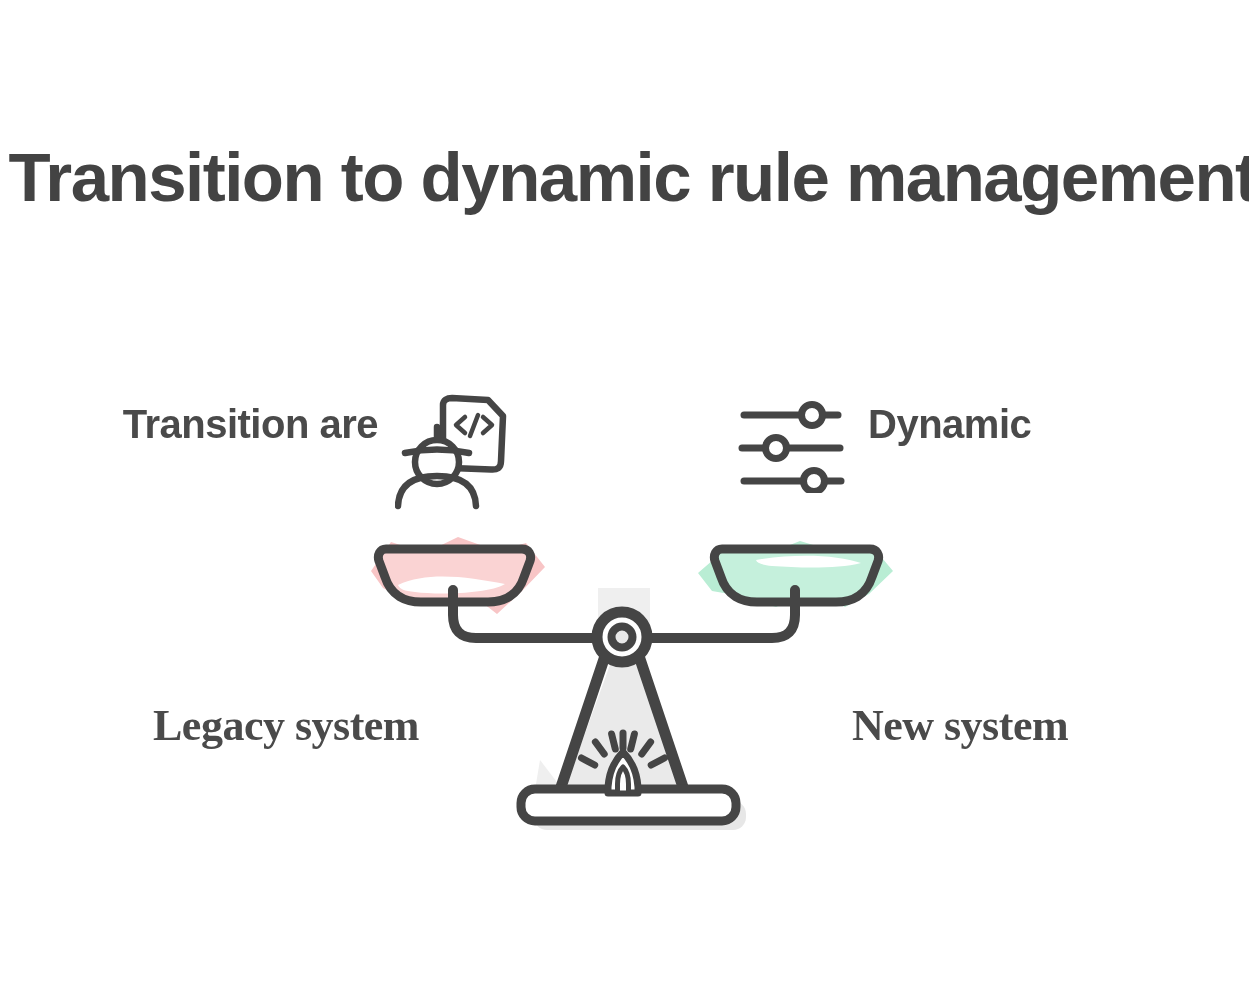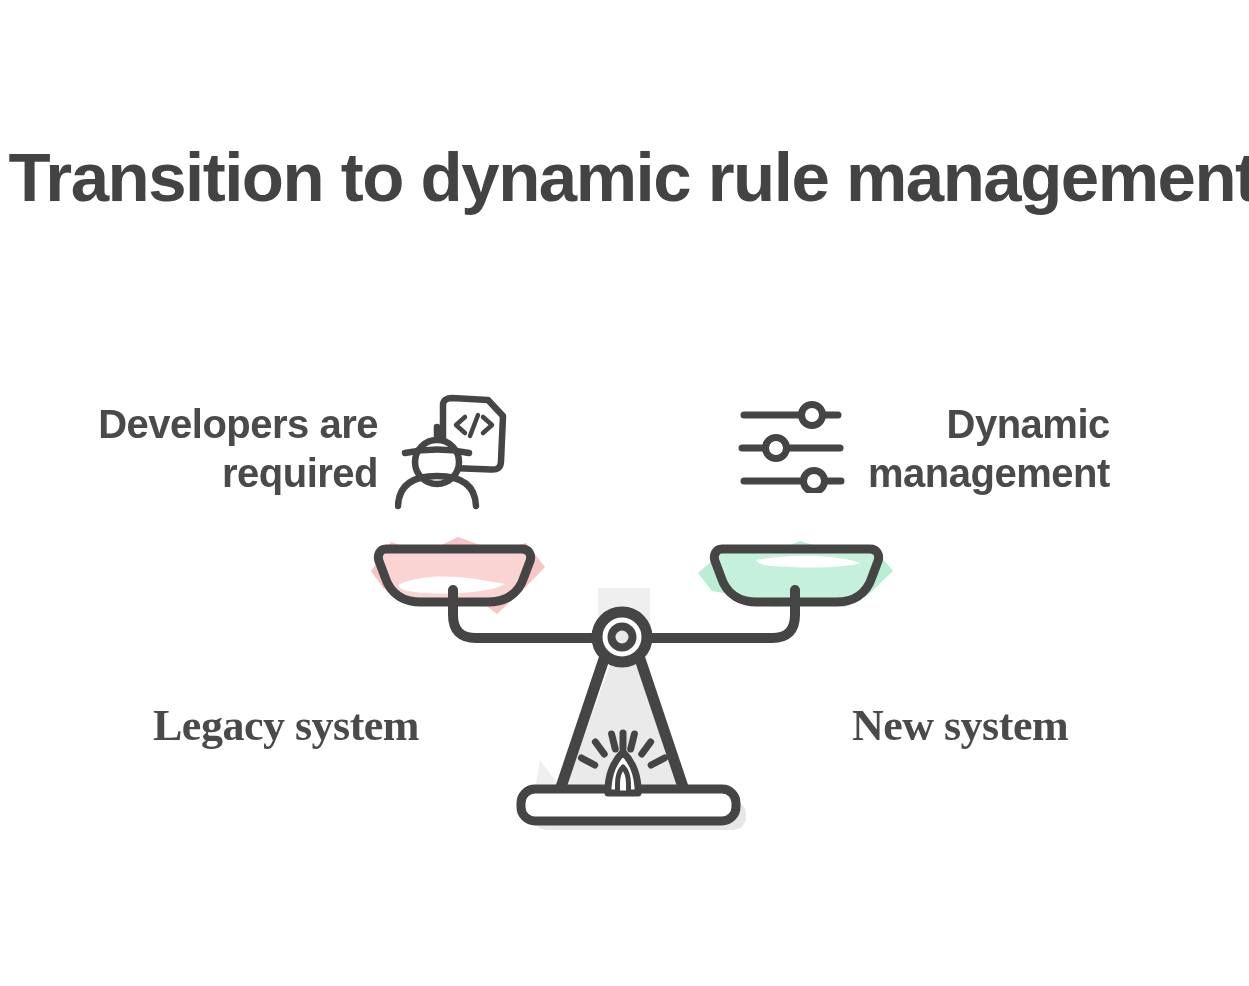--- a/index.html
+++ b/index.html
@@ -60,22 +60,21 @@
   .ol { stroke: var(--outline, #454545); }
   .shadow-fill  { fill: var(--shadow, #e7e7e7); }
   .shadow-light { fill: var(--shadow-light, #efefef); }
 </style>
 </head>
 <body>
 
 <h1 class="title">Transition to dynamic rule management</h1>
 
 <div class="feature-text align-right">
-  <span>Developers are</span><br>
-  <span>required</span>
+  <span>Transition are</span><br>
 </div>
 
 <svg class="icon-svg dev-icon" width="120" height="135" viewBox="0 0 120 135">
 
   <g>
     <path class="ol" d="M57,18 L93,20 L108,36 L106,81 C106,88 102,90 96,89.5 L57,88 C50,88 48,84 48,78 L48,25 C48,20 52,18 57,18 Z" fill="#ffffff" stroke-width="6.5" stroke-linejoin="round" stroke-linecap="round"></path>
     <path class="ol" d="M70,37 L61,45 L70,53" fill="none" stroke-width="4.5" stroke-linecap="round" stroke-linejoin="round"></path>
     <path class="ol" d="M75,56 L83,35" fill="none" stroke-width="4.5" stroke-linecap="round"></path>
     <path class="ol" d="M88,37 L97,45 L88,53" fill="none" stroke-width="4.5" stroke-linecap="round" stroke-linejoin="round"></path>
   </g>
@@ -98,21 +97,20 @@
     <circle class="ol" cx="41" cy="50" r="10.5" fill="#ffffff" stroke-width="7"></circle>
   </g>
   <g>
     <path class="ol" d="M9,83 L106,83" fill="none" stroke-width="7" stroke-linecap="round"></path>
     <circle class="ol" cx="79" cy="83" r="10.5" fill="#ffffff" stroke-width="7"></circle>
   </g>
 </svg>
 
 <div class="feature-text align-left">
   <span>Dynamic</span><br>
-  <span>management</span>
 </div>
 
 <svg class="scale-svg" width="1249" height="986" viewBox="0 0 1249 986">
 
   <path d="M371,571 L391,542 L425,553 L458,537 L497,551 L526,543 L545,567 L521,592 L497,614 L470,593 L437,606 L400,597 L383,588 Z" fill="#F8C5C6"></path>
   <path d="M698,573 L728,547 L762,556 L800,541 L840,553 L872,546 L893,571 L869,594 L845,607 L812,589 L776,607 L741,596 L712,591 Z" fill="#B9EDD4"></path>
 
   <rect x="598" y="588" width="52" height="36" class="shadow-light"></rect>
   <path d="M611,662 L563,794 L684,794 L636,662 Z" fill="#EAEAEA"></path>
   <path d="M540,760 L563,790 L534,796 Z" class="shadow-light"></path>

